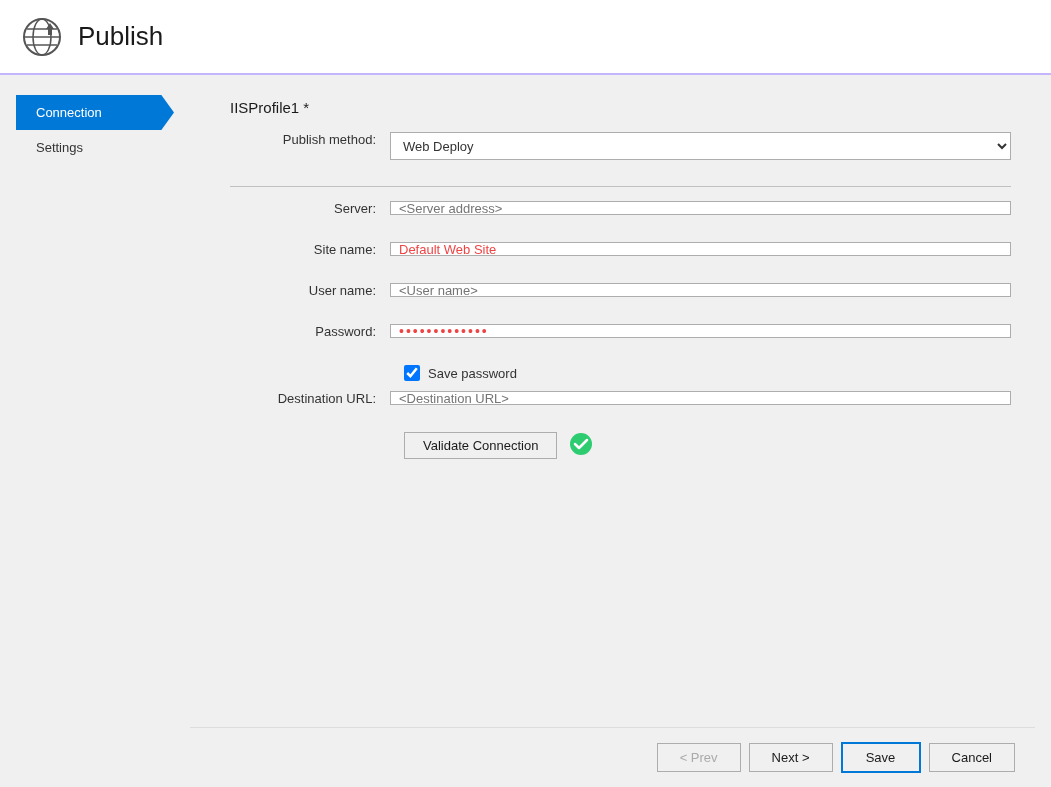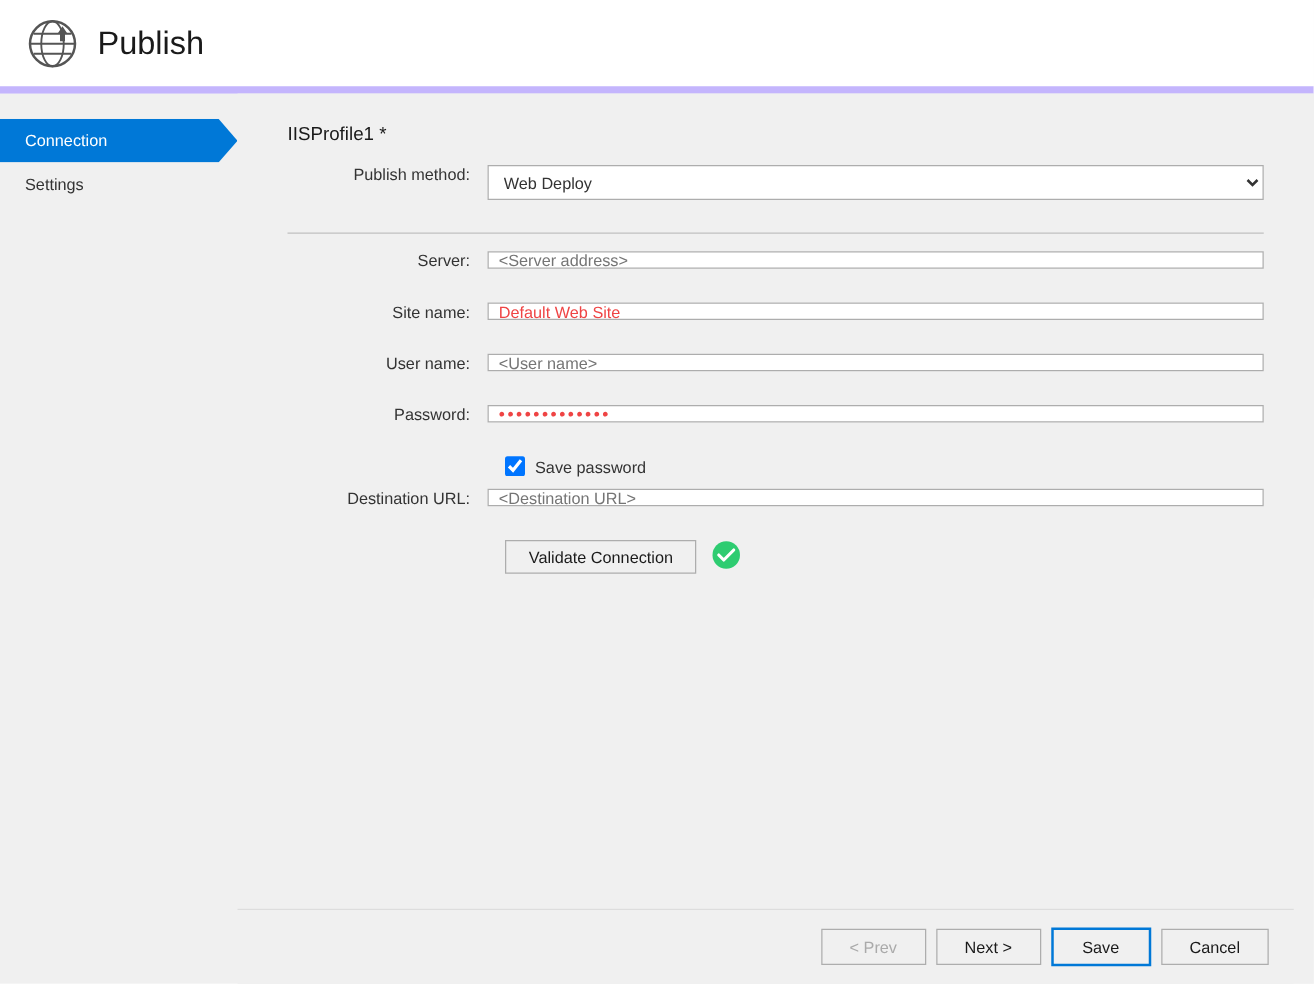--- a/index.html
+++ b/index.html
@@ -11,21 +11,21 @@
       height: 787px;
       overflow: hidden;
     }
 
     
     .header {
       display: flex;
       align-items: center;
       padding: 12px 20px;
       background: #fff;
-      border-bottom: 6px solid #c4b5fd;
+      border-bottom: 2px solid #c4b5fd;
       height: 75px;
     }
     .header-icon {
       width: 44px;
       height: 44px;
       margin-right: 14px;
       flex-shrink: 0;
     }
     .header-title {
       font-size: 26px;
@@ -36,21 +36,21 @@
     
     .main {
       display: flex;
       background: #f0f0f0;
       height: calc(787px - 75px);
     }
 
     
     .sidebar {
       width: 190px;
-      padding: 20px 0;
+      padding: 20px 16px;
       flex-shrink: 0;
     }
     .sidebar-item {
       padding: 10px 20px;
       cursor: pointer;
       font-size: 13px;
       color: #333;
       position: relative;
     }
     .sidebar-item.active {

